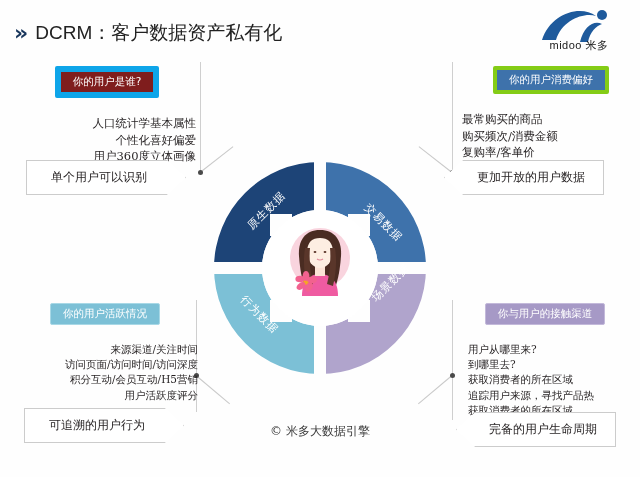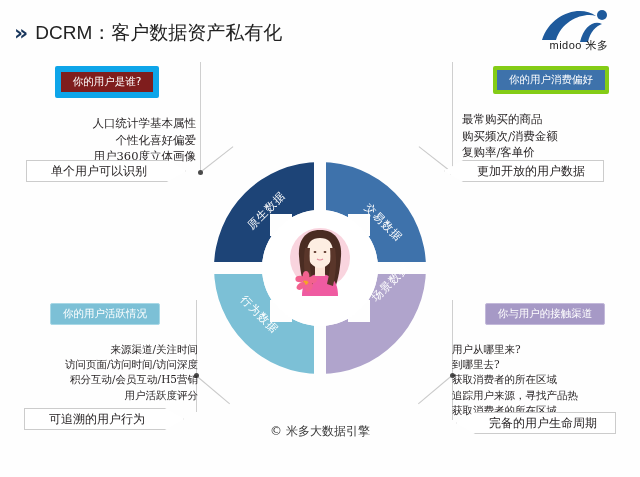--- a/index.html
+++ b/index.html
@@ -42,21 +42,21 @@
 
   .lines{margin-top:17px;font-size:11.5px;color:#231f20;line-height:1.45;
          font-family:"DejaVu Serif","Liberation Serif",serif;}
   .lines div{white-space:nowrap;}
   .lines.ralign{text-align:right;}
 
   
   .vline{position:absolute;width:1px;background:#cfcfcf;}
 
   
-  .banner{position:absolute;height:22px;display:flex;align-items:center;
+  .banner{position:absolute;height:35px;display:flex;align-items:center;
           font-size:12px;color:#231f20;font-family:"DejaVu Sans","Liberation Sans",sans-serif;
           background:#ffffff;border:1px solid #cccccc;box-sizing:border-box;}
   .banner.rt{width:160px;justify-content:center;padding-right:14px;
        clip-path:polygon(0 0,88% 0,100% 50%,88% 100%,0 100%);
        -webkit-clip-path:polygon(0 0,88% 0,100% 50%,88% 100%,0 100%);}
   .banner.lt{width:160px;justify-content:center;padding-left:14px;
        clip-path:polygon(12% 0,100% 0,100% 100%,12% 100%,0 50%);
        -webkit-clip-path:polygon(12% 0,100% 0,100% 100%,12% 100%,0 50%);}
 
   .banner-b1{left:26px;top:160px;}
@@ -150,21 +150,21 @@
       <div>积分互动/会员互动/H5营销</div>
       <div>用户活跃度评分</div>
     </div>
   </div>
   <div class="banner rt banner-b3">可追溯的用户行为</div>
 
   <div class="block br" style="width:186px;">
     <div class="badge-row" style="text-align:center;">
       <span class="badge purple">你与用户的接触渠道</span>
     </div>
-    <div class="lines" style="font-size:10.5px;padding-left:0;">
+    <div class="lines" style="font-size:10.5px;padding-left:16px;">
       <div>用户从哪里来?</div>
       <div>到哪里去?</div>
       <div>获取消费者的所在区域</div>
       <div>追踪用户来源，寻找产品热</div>
       <div>获取消费者的所在区域。</div>
     </div>
   </div>
   <div class="banner lt banner-b4">完备的用户生命周期</div>
 
   <div class="donut">

